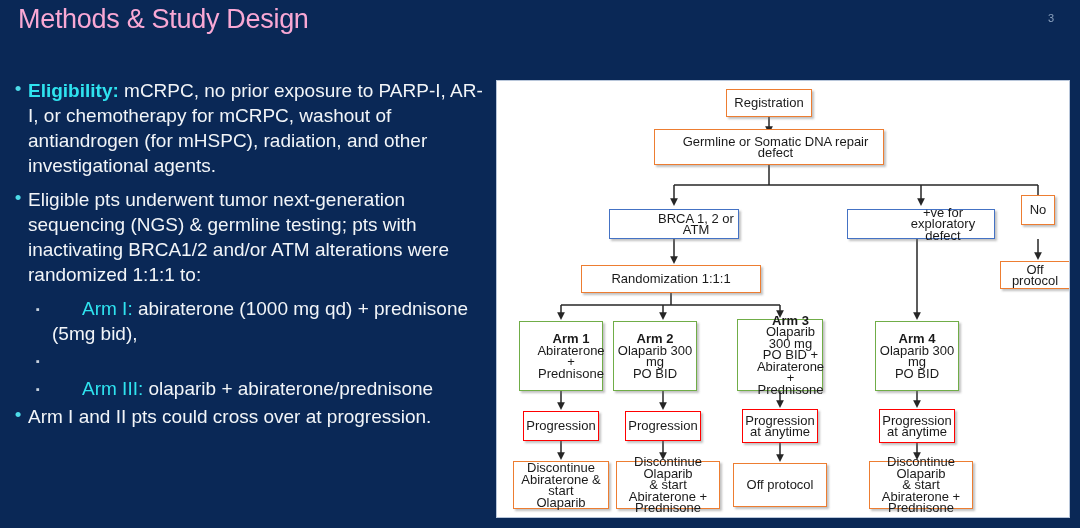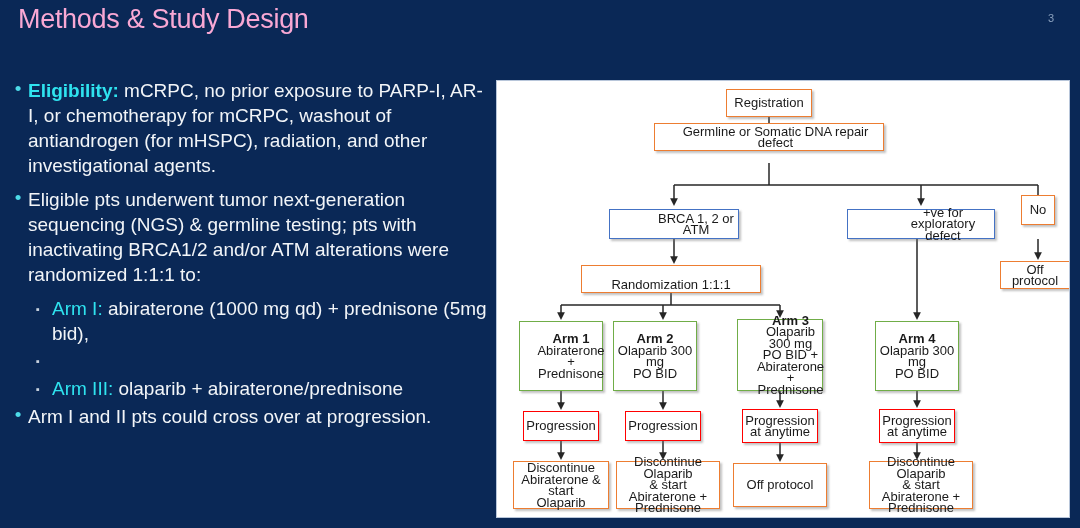--- a/index.html
+++ b/index.html
@@ -75,21 +75,21 @@
     font-size:11px;
     line-height:26px;
     text-align:left;
   }
   .subbullet .btext {
     flex:1 1 auto;
     color:#f2f5f8;
     font-size:19px;
     line-height:25px;
   }
-  .subbullet .btext .lead { color:#2fe3ef; font-weight:normal; }
+  .subbullet .btext .lead { color:#2fe3ef; font-weight:normal;margin-left:30px; }
 
   
   #diagram-panel {
     position:absolute;
     left:496px; top:80px;
     width:574px; height:438px;
     background:#ffffff;
     border:1px solid #b8c6da;
     overflow:hidden;
   }
@@ -192,36 +192,36 @@
 
         <line x1="64" y1="360" x2="64" y2="376" marker-end="url(#ah)"></line>
         <line x1="166" y1="360" x2="166" y2="376" marker-end="url(#ah)"></line>
         <line x1="283" y1="362" x2="283" y2="378" marker-end="url(#ah)"></line>
         <line x1="420" y1="362" x2="420" y2="376" marker-end="url(#ah)"></line>
       </g>
     </svg>
   <div class="node orange" style="left: 229px; top: 8px; width: 86px; height: 28px;">
         <div>Registration</div>
       </div>
-      <div class="node orange" style="left: 157px; top: 42px; width: 230px; height: 28px; padding-left: 16px;">
+      <div class="node orange" style="left: 157px; top: 48px; width: 230px; height: 36px; padding-left: 16px;">
         <div>Germline or Somatic DNA repair defect</div>
       </div>
       <div class="node blue" style="left: 112px; top: 128px; width: 130px; height: 30px;">
         <div>BRCA 1, 2 or ATM</div>
       </div>
       <div class="node blue" style="left: 350px; top: 128px; width: 148px; height: 30px;">
         <div>+ve for exploratory defect</div>
       </div>
       <div class="node orange" style="left: 524px; top: 114px; width: 34px; height: 30px;">
         <div>No</div>
       </div>
       <div class="node orange" style="left: 503px; top: 180px; width: 70px; height: 28px;">
         <div>Off protocol</div>
       </div>
-      <div class="node orange" style="left: 84px; top: 184px; width: 180px; height: 28px; align-items: flex-end;">
+      <div class="node orange" style="left: 84px; top: 184px; width: 180px; height: 28px;">
         <div>Randomization 1:1:1</div>
       </div>
       <div class="node green" style="left: 22px; top: 240px; width: 84px; height: 70px; padding-left: 23px;">
         <div><b>Arm 1</b><br>Abiraterone +<br>Prednisone</div>
       </div>
       <div class="node green" style="left: 116px; top: 240px; width: 84px; height: 70px;">
         <div><b>Arm 2</b><br>Olaparib 300 mg<br>PO BID</div>
       </div>
       <div class="node green" style="left: 240px; top: 238px; width: 86px; height: 72px; padding-left: 24px;">
         <div><b>Arm 3</b><br>Olaparib 300 mg<br>PO BID +<br>Abiraterone +<br>Prednisone</div>

